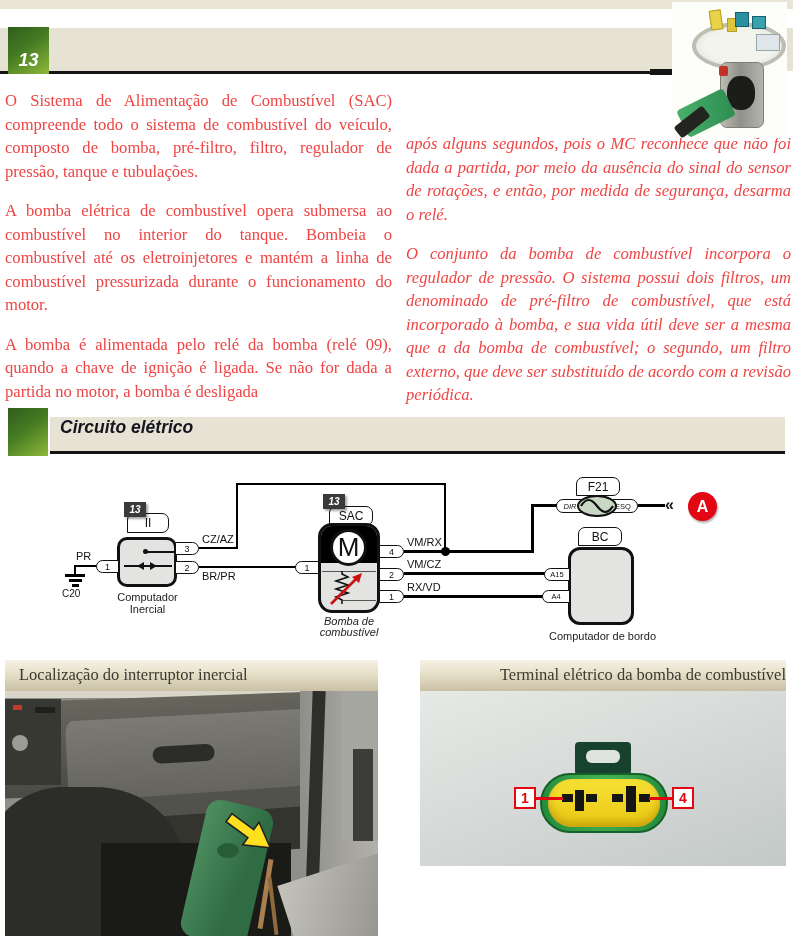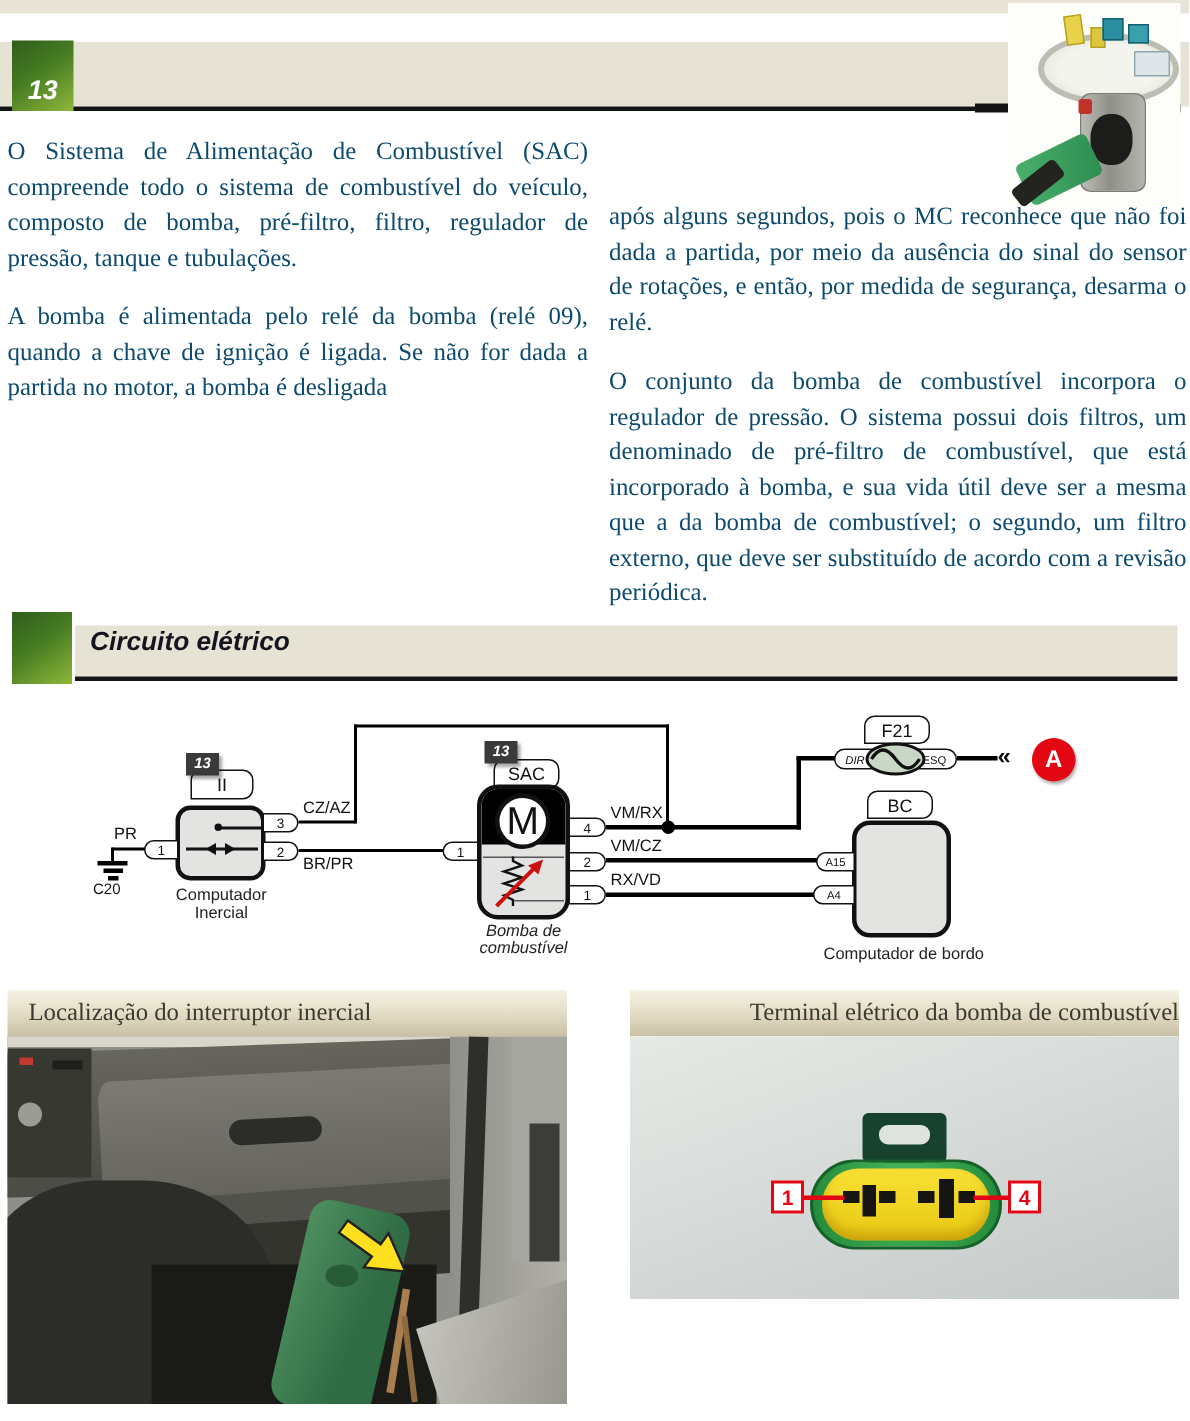--- a/index.html
+++ b/index.html
@@ -30,24 +30,24 @@
   .pp-con-w{left:84px;top:32px;width:22px;height:15px;background:#dfe6e9;border:1px solid #93a7ad;}
   .pp-cyl{left:48px;top:60px;width:44px;height:66px;border-radius:7px;
      background:linear-gradient(90deg,#bcbcb4 0%,#90908a 45%,#b4b4ac 100%);border:1px solid #7d7d76;box-sizing:border-box;}
   .pp-blob{left:55px;top:74px;width:28px;height:34px;background:#1c1c1a;border-radius:45%;}
   .pp-red{left:47px;top:64px;width:9px;height:10px;background:#c23327;border-radius:2px;}
   .pp-green{left:8px;top:96px;width:52px;height:30px;border-radius:4px;
      background:linear-gradient(110deg,#4ab06c,#2c8d50);transform:rotate(-26deg);}
   .pp-black{left:2px;top:113px;width:36px;height:14px;background:#232320;border-radius:3px;transform:rotate(-38deg);}
 
   
-  .col{font-size:16.6px;line-height:23.5px;text-align:justify;color:#0c4a6e;}
+  .col{font-size:16.6px;line-height:23.5px;text-align:justify;color:#ef4444;}
   .col p{margin:0 0 16px 0;}
   .col-left{left:5px;top:89px;width:387px;}
-  .col-right{left:406px;top:132px;width:385px;}
+  .col-right{left:406px;top:132px;width:385px;font-style:italic;}
 
   
   .sec-square{left:8px;top:408px;width:40px;height:48px;
      background:linear-gradient(145deg,#2f5d1c 0%,#467c22 45%,#8fb83a 100%);}
   .sec-bar{left:50px;top:417px;width:735px;height:34px;background:#e7e3d4;}
   .sec-line{left:50px;top:451px;width:735px;height:3px;background:#141414;}
   .sec-title{left:60px;top:417px;height:34px;line-height:34px;
      font:italic 700 17.5px "Liberation Sans",sans-serif;color:#15151f;}
 
   
@@ -148,20 +148,21 @@
     <div class="abs ph pp-con-w"></div>
     <div class="abs ph pp-cyl"></div>
     <div class="abs ph pp-blob"></div>
     <div class="abs ph pp-red"></div>
     <div class="abs ph pp-green"></div>
     <div class="abs ph pp-black"></div>
   </div>
 
   <div class="abs col col-left">
     <p>O Sistema de Alimentação de Combustível (SAC) compreende todo o sistema de combustível do veículo, composto de bomba, pré-filtro, filtro, regulador de pressão, tanque e tubulações.</p>
+    <p>A bomba elétrica de combustível opera submersa ao combustível no interior do tanque. Bombeia o combustível até os eletroinjetores e mantém a linha de combustível pressurizada durante o funcionamento do motor.</p>
     <p>A bomba é alimentada pelo relé da bomba (relé 09), quando a chave de ignição é ligada. Se não for dada a partida no motor, a bomba é desligada</p>
   </div>
   <div class="abs col col-right">
     <p>após alguns segundos, pois o MC reconhece que não foi dada a partida, por meio da ausência do sinal do sensor de rotações, e então, por medida de segurança, desarma o relé.</p>
     <p>O conjunto da bomba de combustível incorpora o regulador de pressão. O sistema possui dois filtros, um denominado de pré-filtro de combustível, que está incorporado à bomba, e sua vida útil deve ser a mesma que a da bomba de combustível; o segundo, um filtro externo, que deve ser substituído de acordo com a revisão periódica.</p>
   </div>
 
   <div class="abs sec-square"></div>
   <div class="abs sec-bar"></div>
   <div class="abs sec-line"></div>

